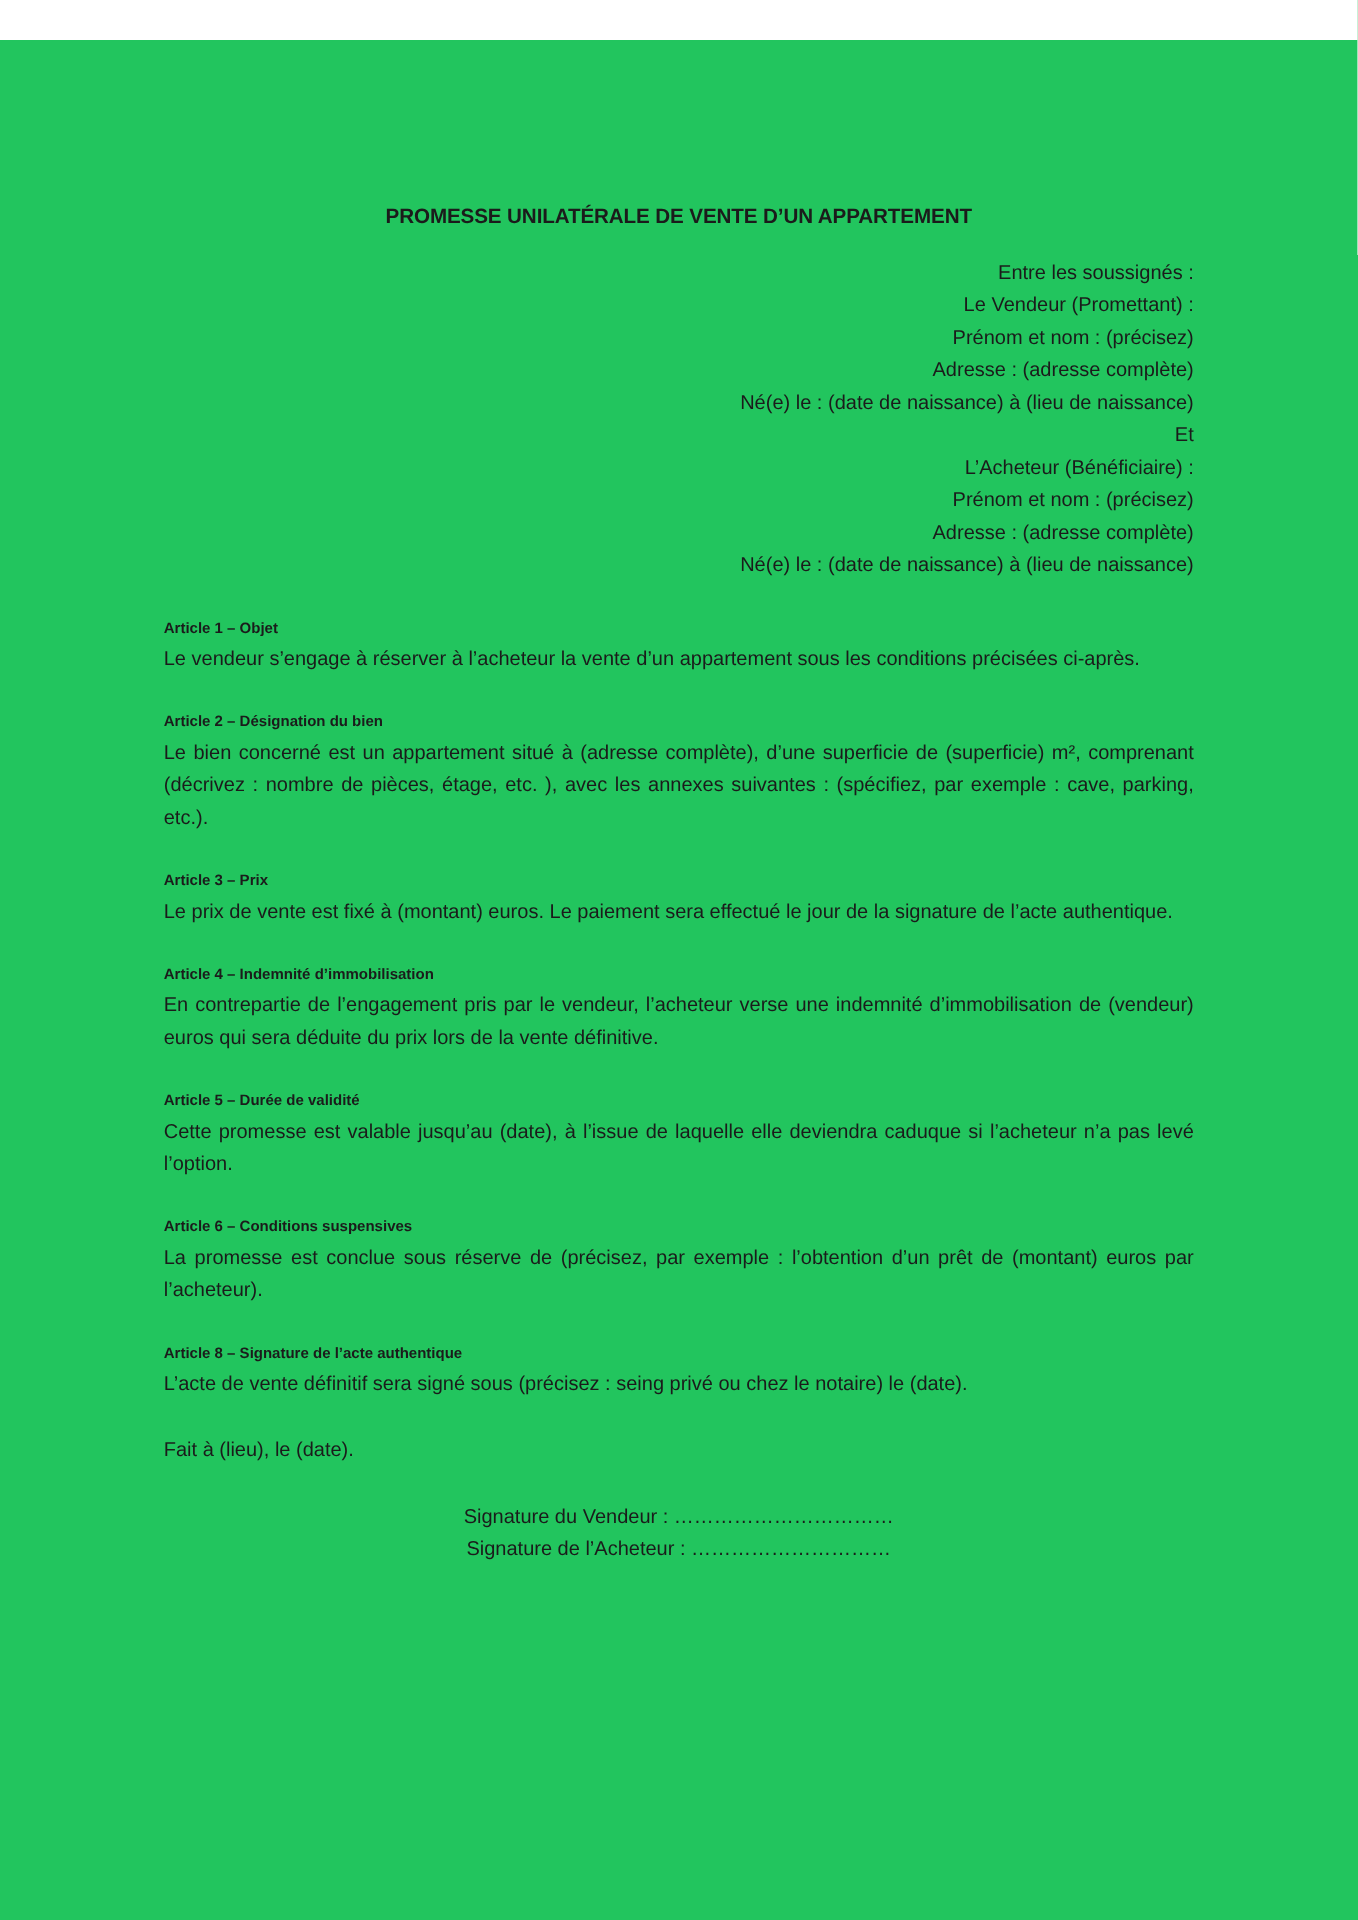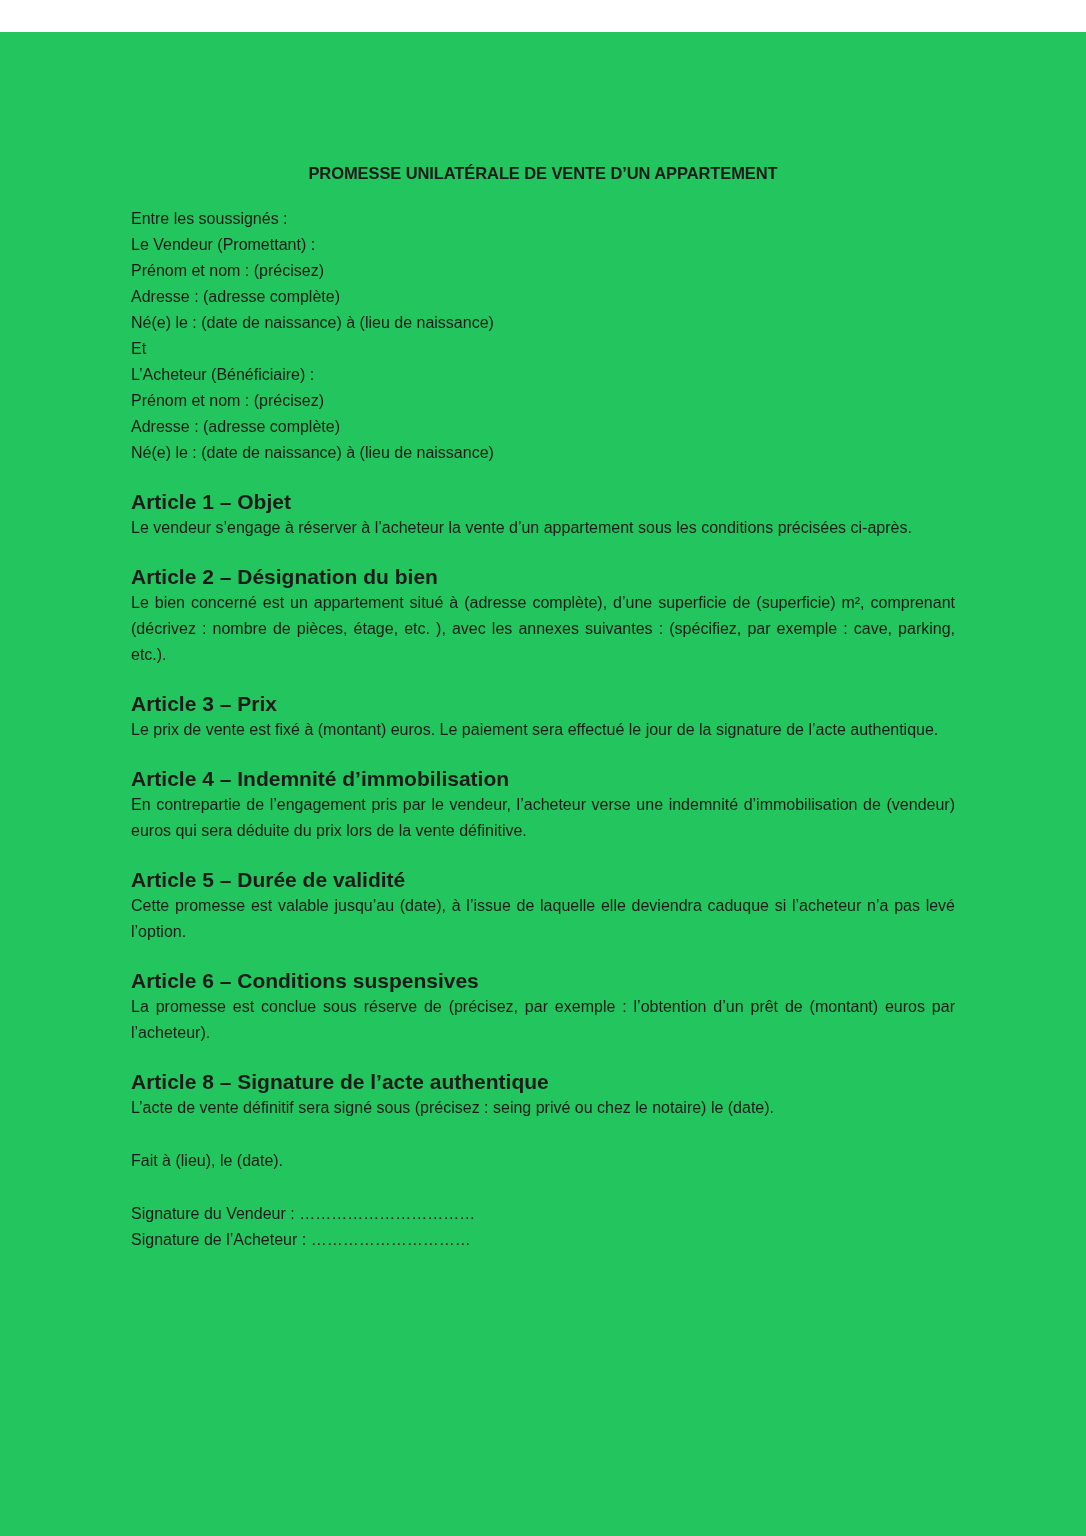--- a/index.html
+++ b/index.html
@@ -18,31 +18,31 @@
   }
   p { margin: 0; }
   .title {
     font-size: 16.5px;
     font-weight: 700;
     text-align: center;
     margin: 0 0 20px 0;
     line-height: 26px;
     letter-spacing: -0.1px;
   }
-  .intro p { text-align: left; }
+  .intro p { text-align: right; }
   .article { margin-top: 23px; }
   .article h2 {
-    font-size: 21px;
+    font-size: 12px;
     font-weight: 700;
     margin: 0;
     line-height: 26px;
   }
   .article p.body { text-align: justify; }
   .fait { margin-top: 27px; }
-  .sigs { margin-top: 27px; }
+  .sigs { margin-top: 27px; text-align: center; }
 </style>
 </head>
 <body>
 
 <div class="page">
 
   <h1 class="title">PROMESSE UNILATÉRALE DE VENTE D’UN APPARTEMENT</h1>
 
   <div class="intro">
     <p>Entre les soussignés :</p>

